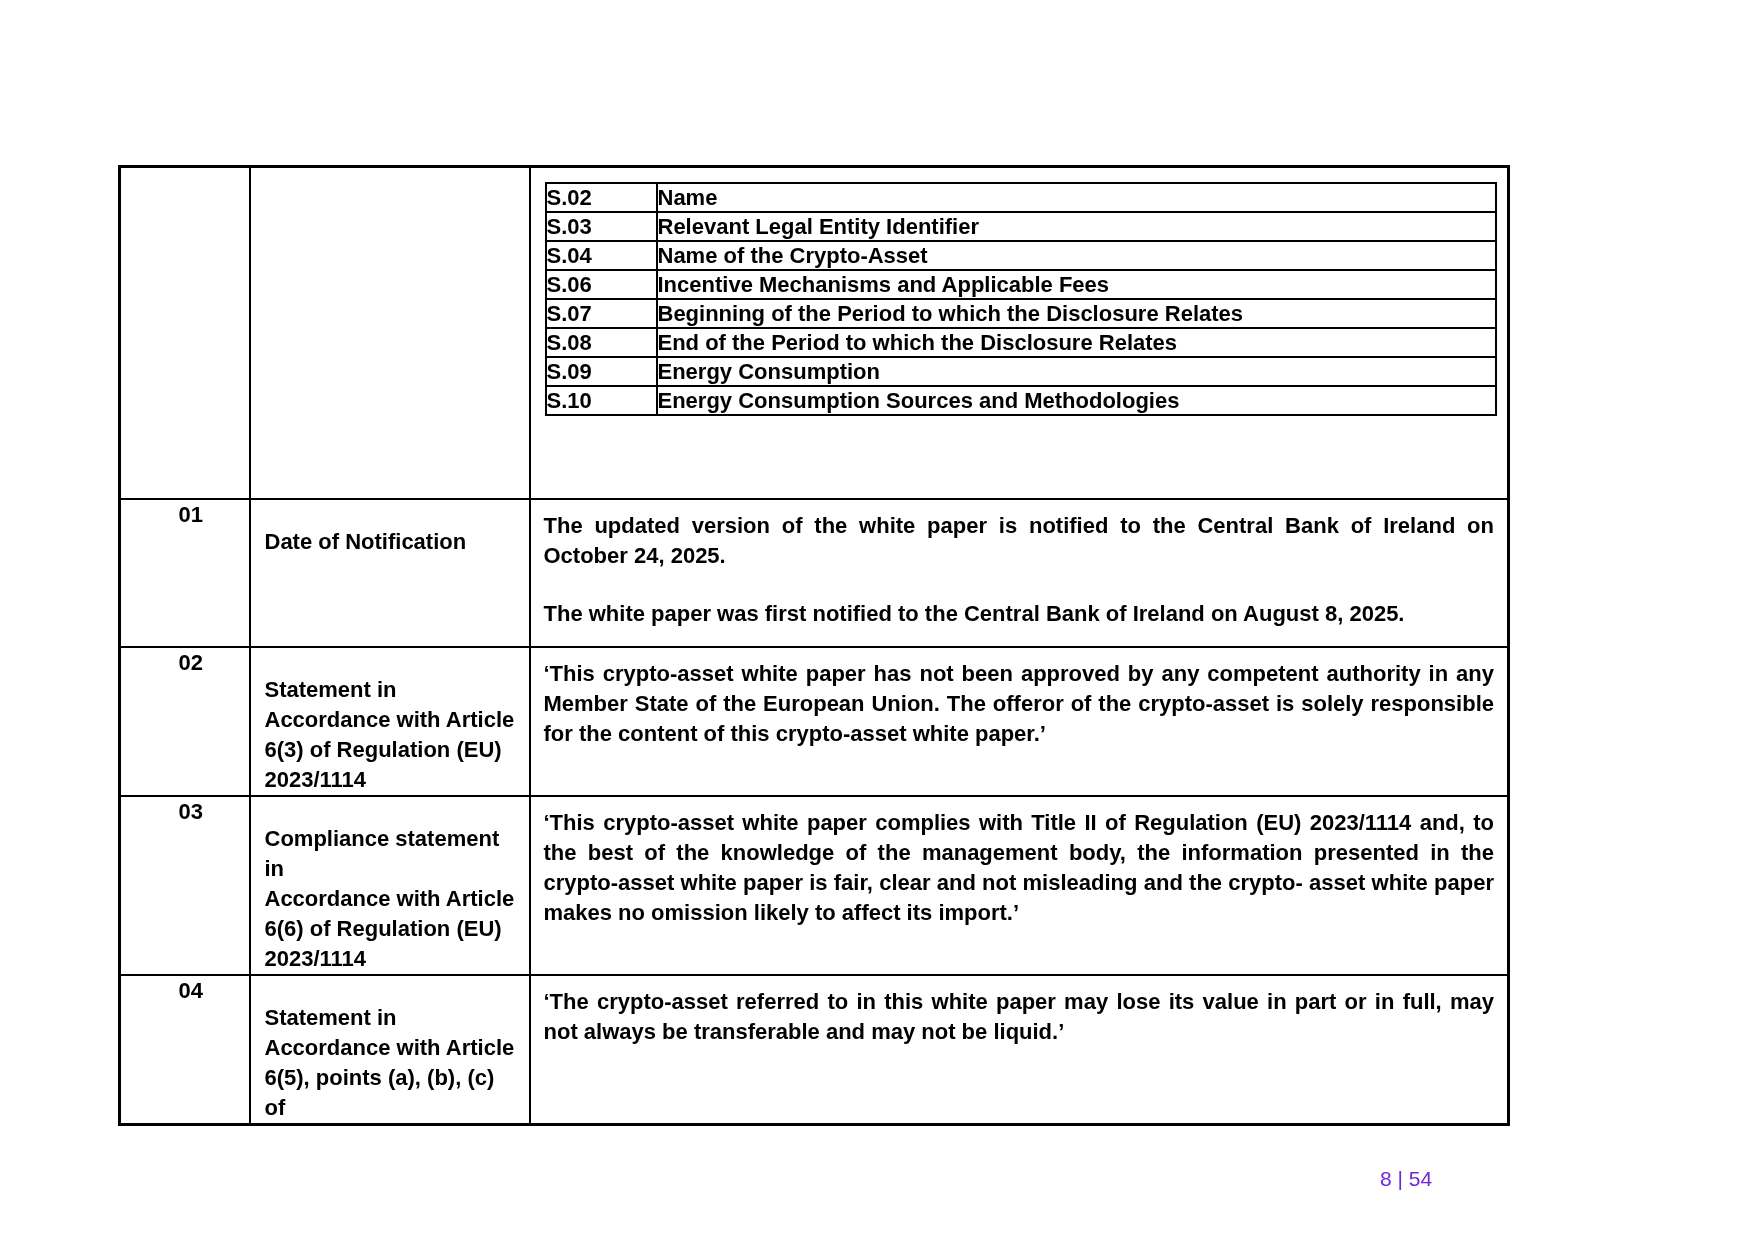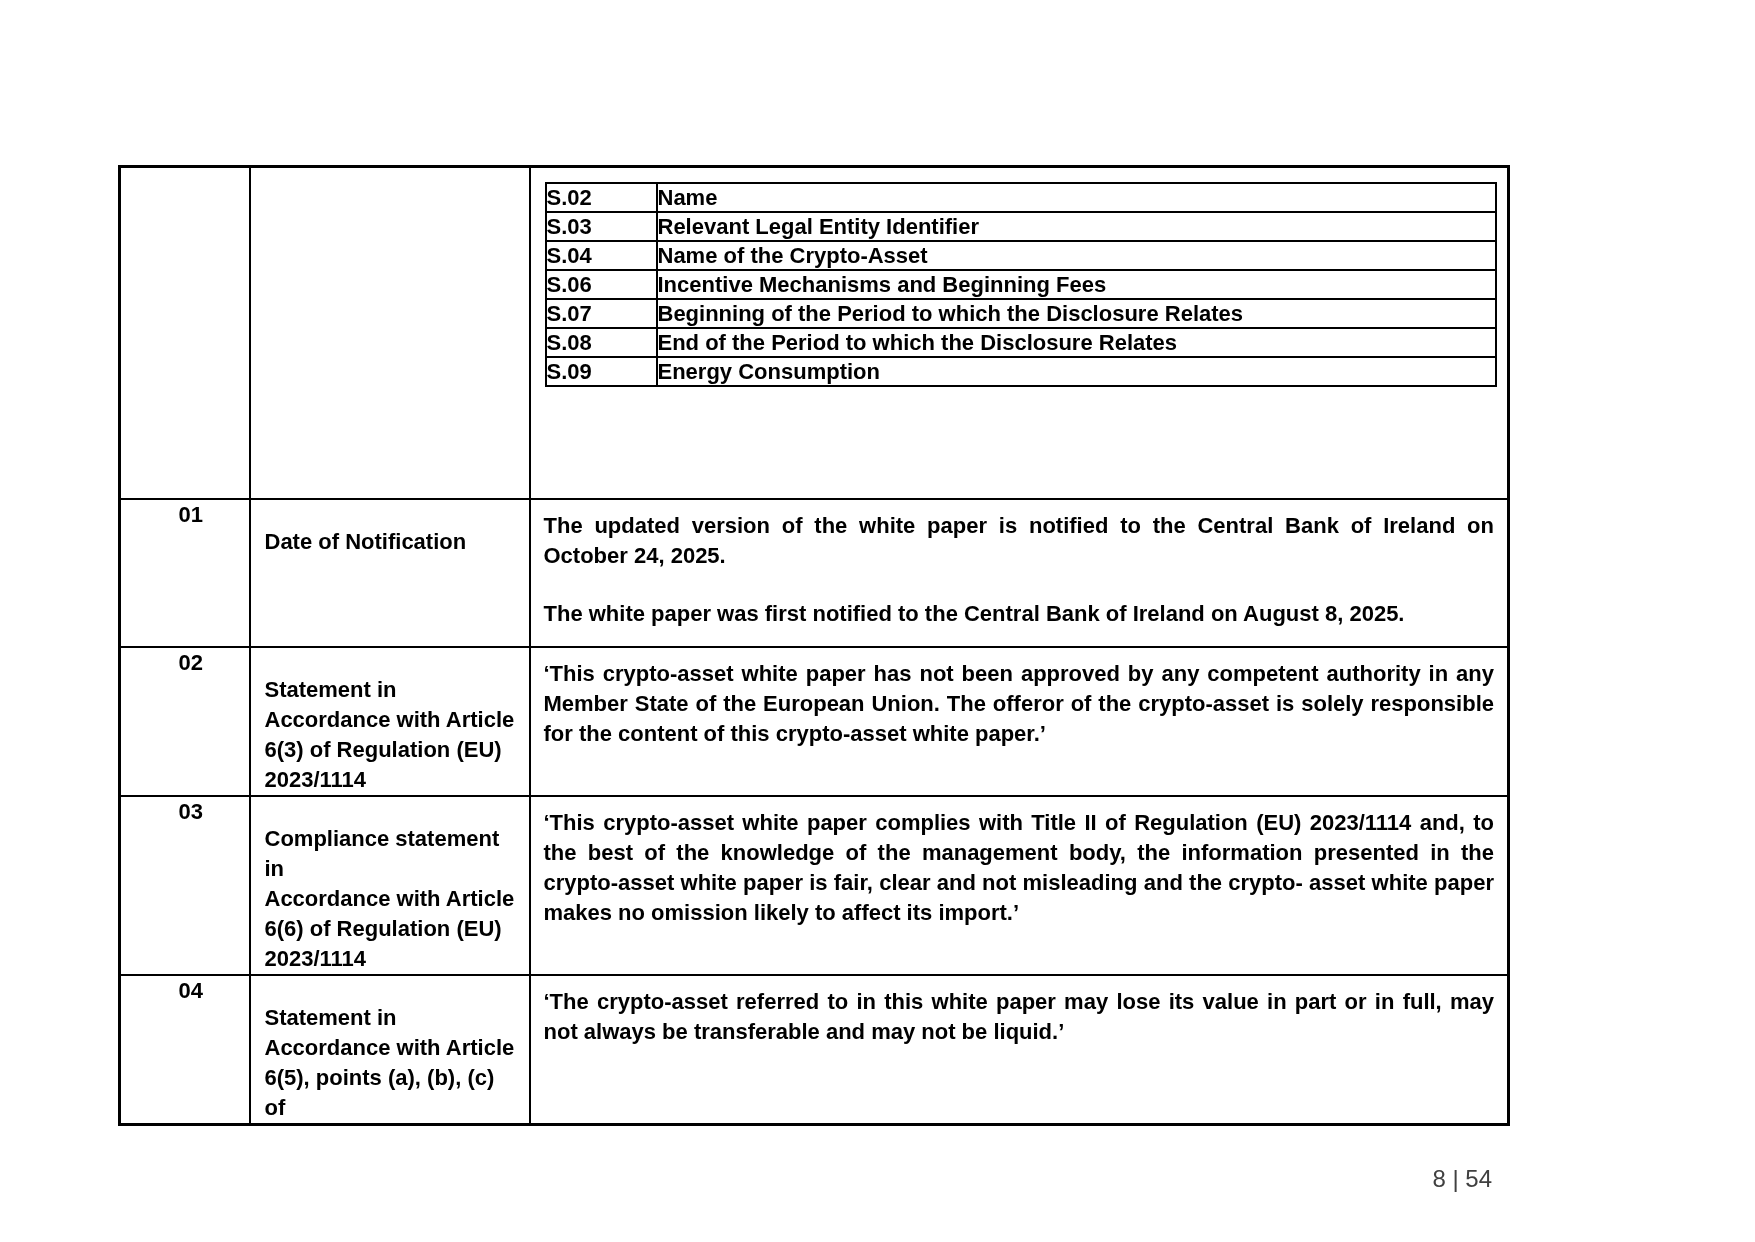--- a/index.html
+++ b/index.html
@@ -67,24 +67,23 @@
   }
   td.s-code { padding-left: 13px; }
   td.s-desc { padding-left: 14px; }
 
   
   .footer {
     position: absolute;
     top: 1167px;
     left: 1380px;
     width: 112px;
-    text-align: right;
-    font-size: 24px;
+    font-size: 21px;
     line-height: 24px;
-    color: #404040;
+    color: #6d28d9;
   }
 </style>
 </head>
 <body>
 
 <div class="page">
 
   <table class="outer">
     <colgroup>
       <col style="width:130px">
@@ -110,33 +109,37 @@
           <tr>
             <td class="s-code">S.03</td>
             <td class="s-desc">Relevant Legal Entity Identifier</td>
           </tr>
           <tr>
             <td class="s-code">S.04</td>
             <td class="s-desc">Name of the Crypto-Asset</td>
           </tr>
           <tr>
             <td class="s-code">S.06</td>
-            <td class="s-desc">Incentive Mechanisms and Beginning Fees</td>
+            <td class="s-desc">Incentive Mechanisms and Applicable Fees</td>
           </tr>
           <tr>
             <td class="s-code">S.07</td>
             <td class="s-desc">Beginning of the Period to which the Disclosure Relates</td>
           </tr>
           <tr>
             <td class="s-code">S.08</td>
             <td class="s-desc">End of the Period to which the Disclosure Relates</td>
           </tr>
           <tr>
             <td class="s-code">S.09</td>
             <td class="s-desc">Energy Consumption</td>
+          </tr>
+          <tr>
+            <td class="s-code">S.10</td>
+            <td class="s-desc">Energy Consumption Sources and Methodologies</td>
           </tr>
         </tbody>
             </table>
       </td>
     </tr>
 
     <tr style="height:144px">
       <td class="c1">01</td>
       <td class="c2">Date of Notification</td>
       <td class="c3">

